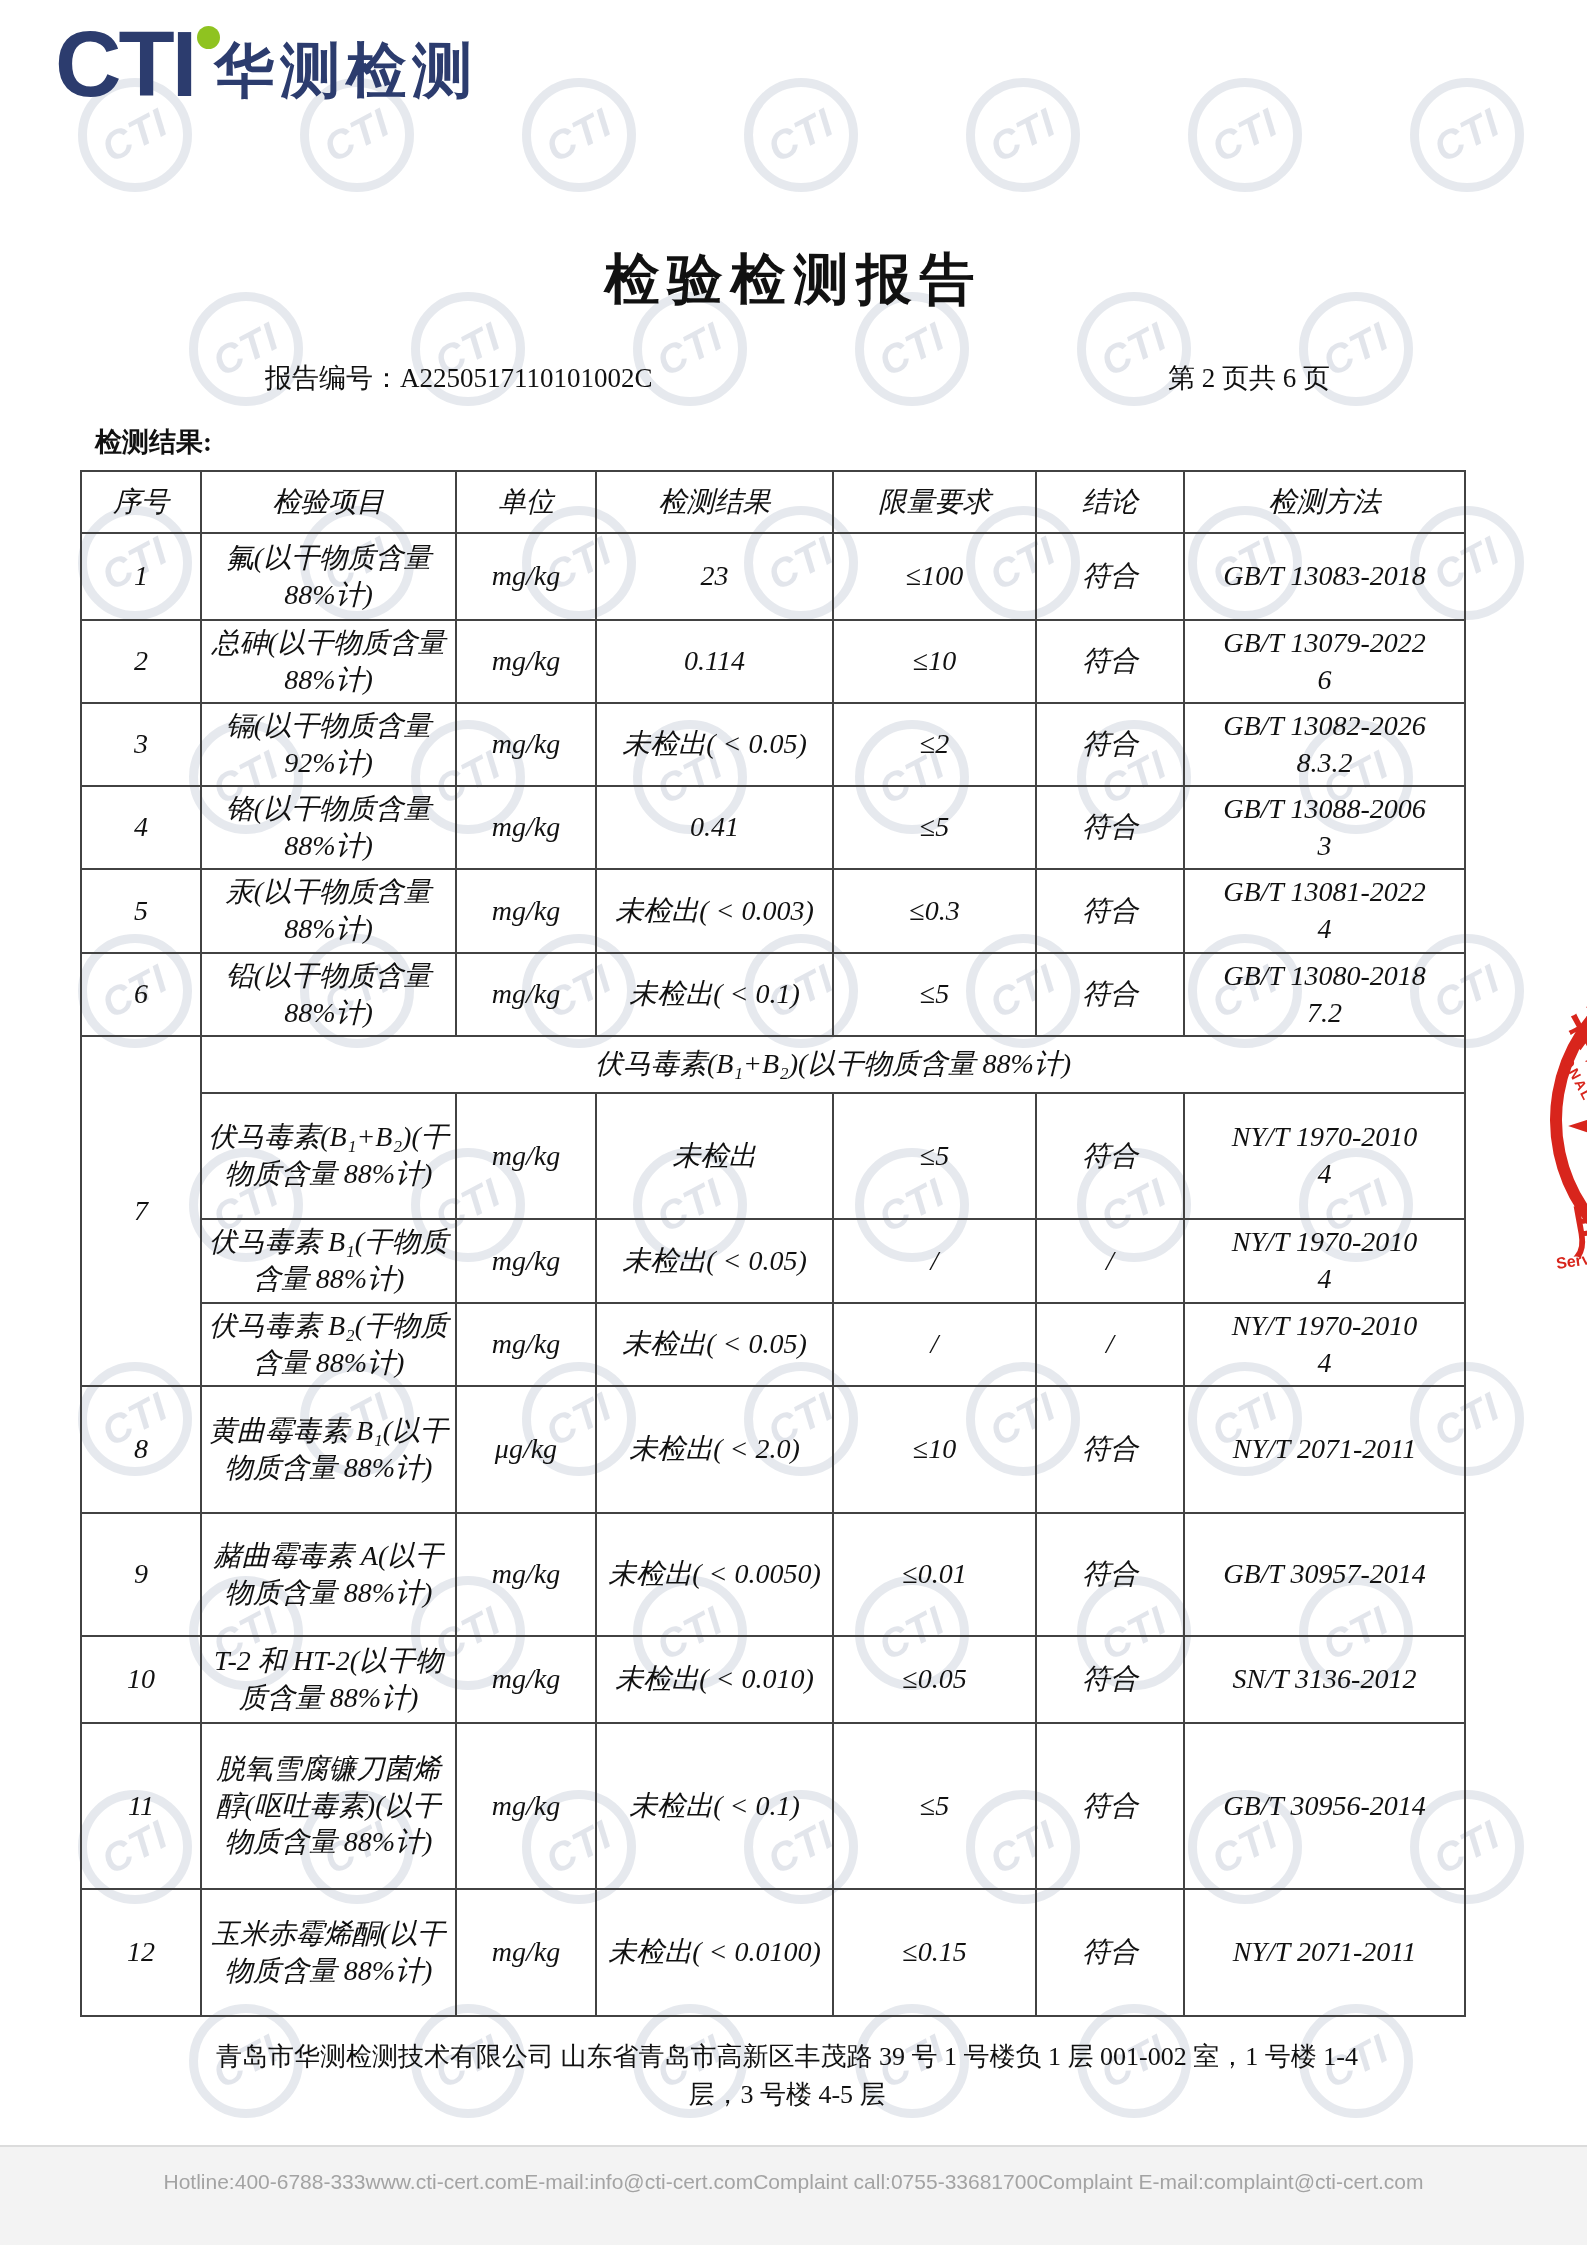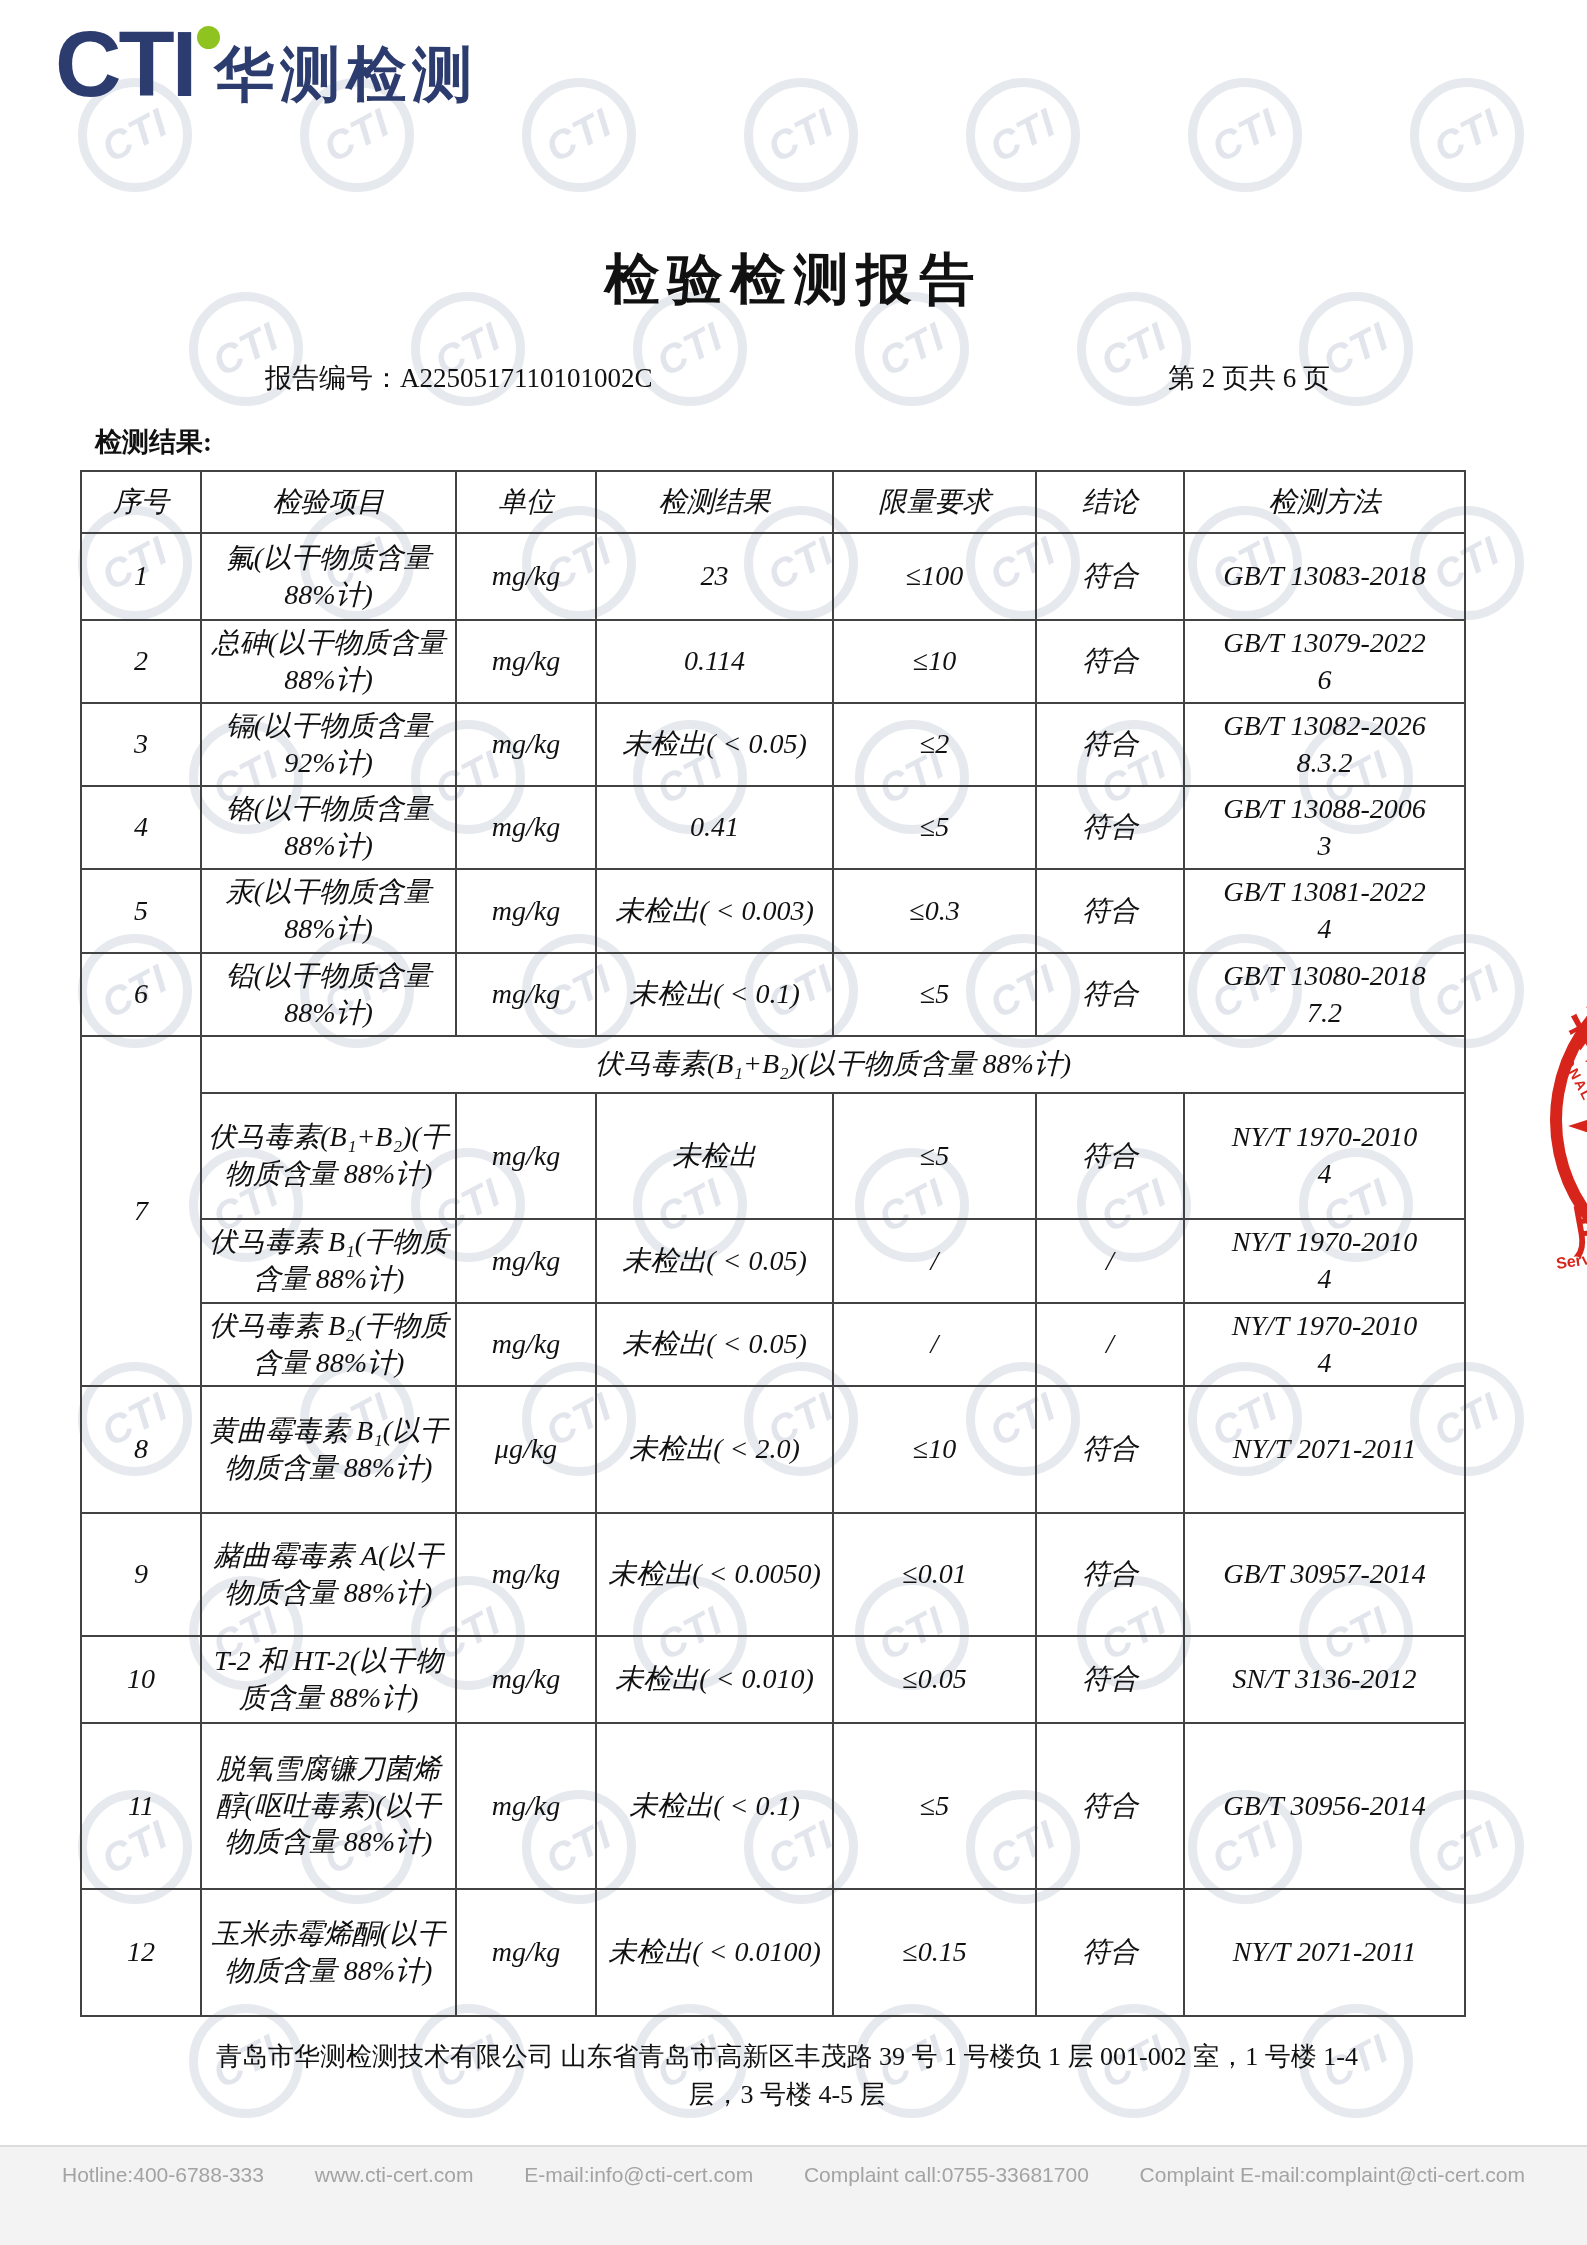--- a/index.html
+++ b/index.html
@@ -9,21 +9,21 @@
   .wm-layer{position:absolute;left:0;top:0;width:100%;height:100%;z-index:0;}
   .wm{position:absolute;width:96px;height:96px;border:9px solid rgba(160,170,190,0.26);
       border-radius:50%;display:flex;align-items:center;justify-content:center;}
   .wm span{font-family:"Liberation Sans","DejaVu Sans",sans-serif;font-style:italic;font-weight:900;
       font-size:40px;color:rgba(160,170,190,0.30);transform:rotate(-28deg);letter-spacing:1px;}
   
   .content{position:absolute;left:0;top:0;width:100%;height:100%;z-index:1;}
   .logo{position:absolute;left:55px;top:18px;display:flex;align-items:center;}
   .logo-cti{font-family:"Liberation Sans","DejaVu Sans",sans-serif;font-weight:900;
       font-size:92px;line-height:1;color:var(--navy,#2c3c6e);letter-spacing:-3px;}
-  .logo-cn{font-family:Liberation Sans, sans-serif;font-weight:900;
+  .logo-cn{font-family:Liberation Mono, monospace;font-weight:900;
       font-size:60px;line-height:1;color:var(--navy,#2c3c6e);margin-left:20px;letter-spacing:6px;padding-top:10px;margin-top:12px;}
   .logo-dot{position:absolute;left:142px;top:8px;width:23px;height:23px;border-radius:50%;
       background:var(--green,#8fc320);}
   .doc-title{position:absolute;left:0;top:243px;width:100%;text-align:center;
       font-size:55px;font-weight:700;letter-spacing:8px;}
   .meta-report-no{position:absolute;left:265px;top:360px;font-size:27px;}
   .meta-page{position:absolute;left:1168px;top:360px;font-size:27px;}
   .section-label{position:absolute;left:95px;top:424px;font-size:27px;font-weight:700;}
   
   table.results{position:absolute;left:80px;top:470px;width:1384px;border-collapse:collapse;
@@ -31,21 +31,21 @@
   table.results th,table.results td{border:2px solid #424242;font-size:28px;font-weight:400;
       text-align:center;vertical-align:middle;padding:2px 6px;line-height:1.32;overflow:hidden;}
   table.results th{height:56px;}
   td.c-method{white-space:pre-line;}
   td.c-group-header{text-align:left;padding-left:14px;}
   
   .address{position:absolute;left:95px;top:2038px;width:1384px;text-align:center;
       font-size:26px;line-height:38px;}
   .bottom-bar{position:absolute;left:0;bottom:0;width:100%;height:100px;background:#f3f3f3;
       border-top:2px solid #dcdcdc;box-sizing:border-box;}
-  .bottom-bar-inner{display:flex;justify-content:space-between;padding:16px 62px 0 62px;
+  .bottom-bar-inner{display:flex;justify-content:center;padding:23px 62px 0 62px;
       font-family:"Liberation Sans","DejaVu Sans",sans-serif;font-size:21px;color:#a3a3a3;}
   
   .stamp{position:absolute;left:1550px;top:955px;width:330px;height:330px;z-index:2;color:var(--red,#d8251c);}
   .stamp-ring{position:absolute;left:0;top:0;width:306px;height:306px;border:12px solid currentColor;
       border-radius:50%;transform:rotate(-12deg);}
   .stamp-char1{position:absolute;left:22px;top:40px;font-size:54px;font-weight:700;transform:rotate(-28deg);}
   .stamp-arc{position:absolute;left:4px;top:116px;font-family:"Liberation Sans",sans-serif;
       font-size:14px;font-weight:700;transform:rotate(62deg);letter-spacing:2px;}
   .stamp-star{position:absolute;left:14px;top:128px;font-size:84px;line-height:1;transform:rotate(-18deg);}
   .stamp-char2{position:absolute;left:20px;top:236px;font-size:56px;font-weight:700;transform:rotate(-10deg);}

